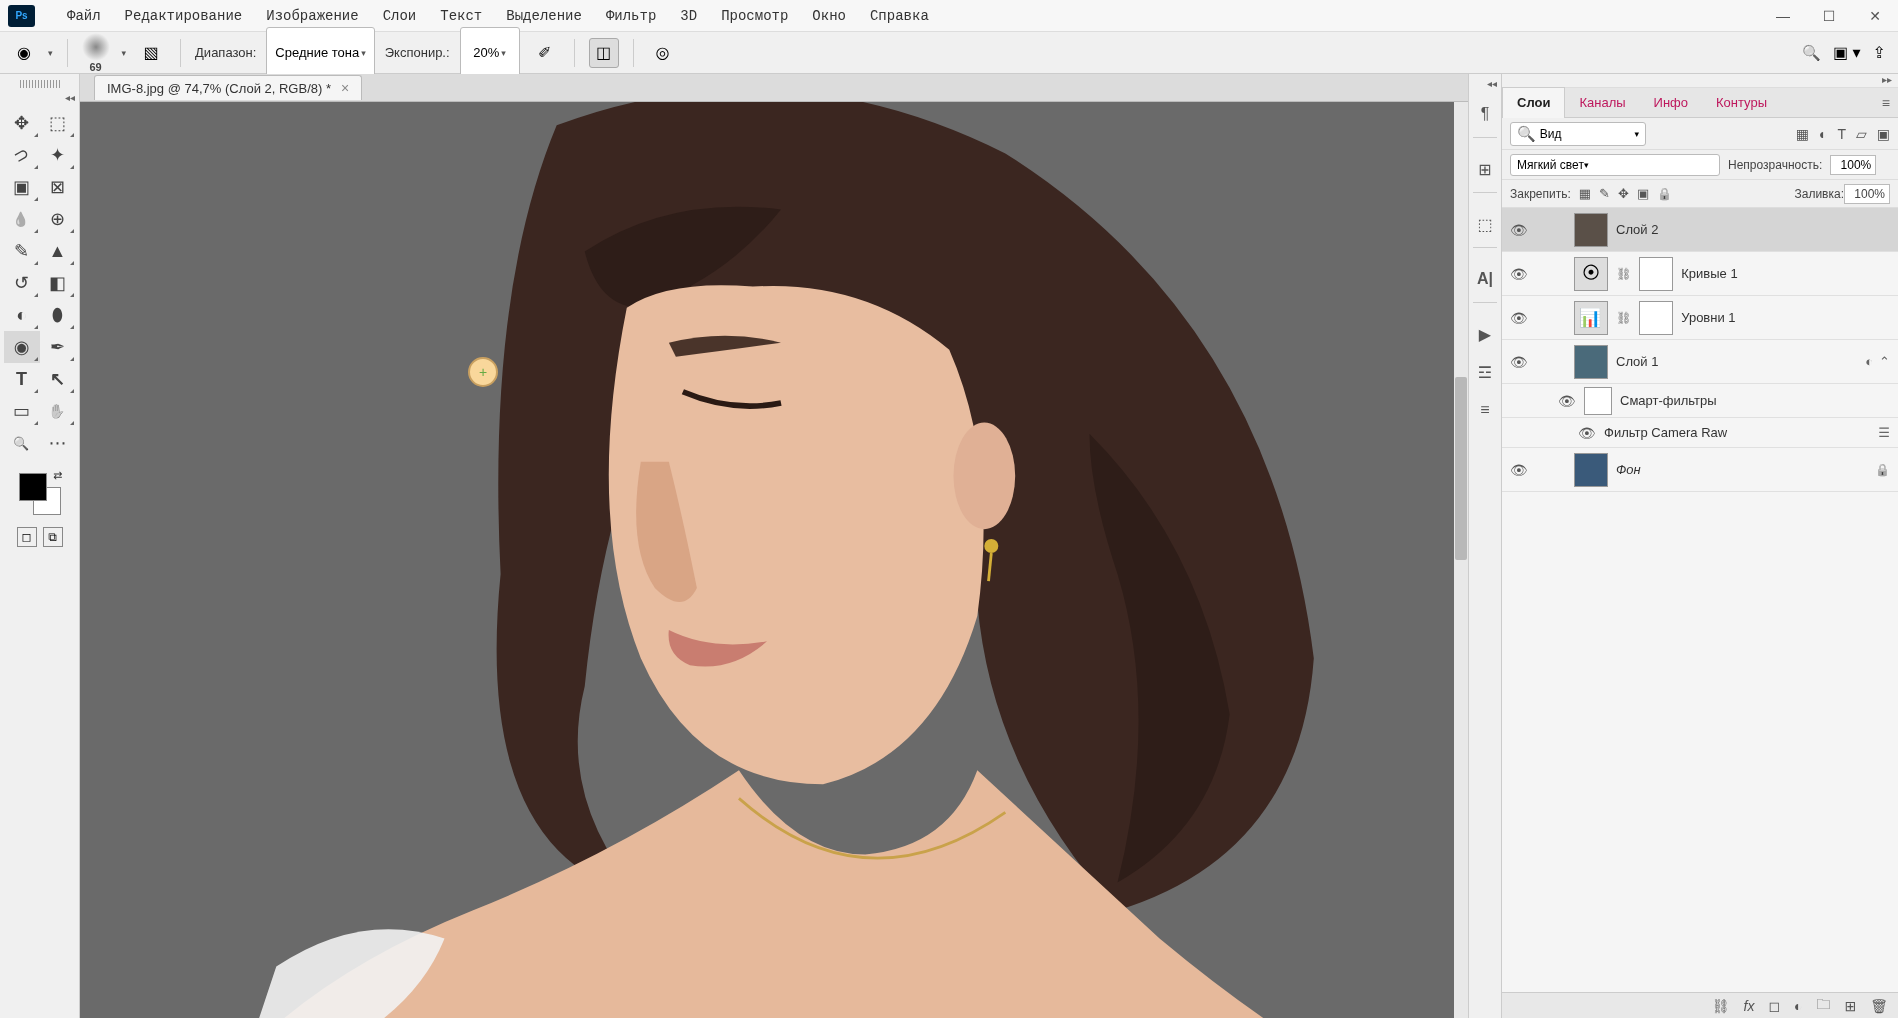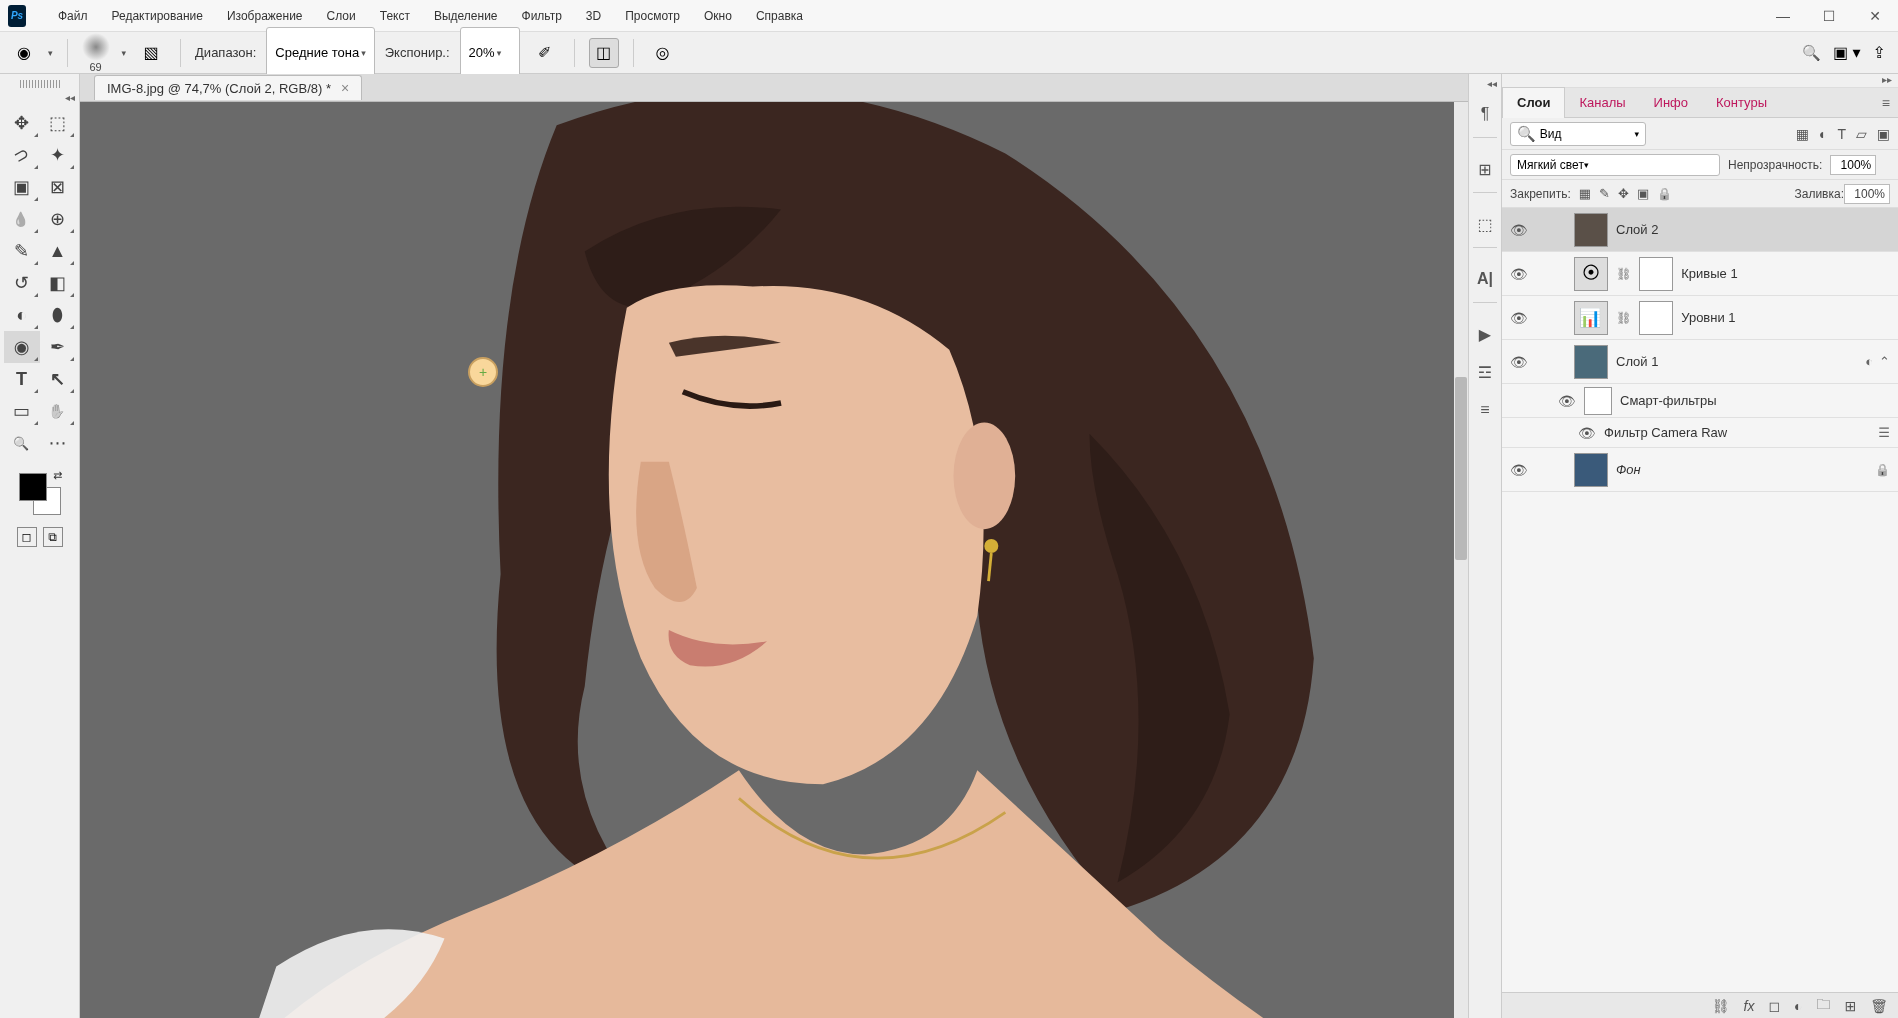--- a/index.html
+++ b/index.html
@@ -1,32 +1,32 @@
 <!DOCTYPE html>
 <html><head>
 <meta charset="utf-8">
 <style>
 * { margin: 0; padding: 0; box-sizing: border-box; font-family: "Segoe UI", Tahoma, sans-serif; user-select: none; }
 body { width: 1898px; height: 1018px; background: #f0f0f0; overflow: hidden; position: relative; }
 
 
 .menubar { height: 32px; background: #f7f7f7; display: flex; align-items: center; padding: 0 8px; border-bottom: 1px solid #ddd; }
-.menubar .logo { width: 18px; height: 22px; background: #001e36; color: #31a8ff; font-size: 10px; font-weight: bold; display: flex; align-items: center; justify-content: center; border-radius: 3px; margin-right: 20px; font-style: italic; }
-.menubar .menu-item { padding: 0 12px; font-size: 12px; color: #333; line-height: 32px; cursor: default; }
+.menubar .logo { width: 27px; height: 22px; background: #001e36; color: #31a8ff; font-size: 10px; font-weight: bold; display: flex; align-items: center; justify-content: center; border-radius: 3px; margin-right: 20px; }
+.menubar .menu-item { padding: 0 12px; font-size: 14px; color: #333; line-height: 32px; cursor: default; font-family: Liberation Mono, monospace; }
 .window-controls { position: absolute; right: 0; top: 0; display: flex; }
 .window-controls div { width: 46px; height: 32px; display: flex; align-items: center; justify-content: center; font-size: 14px; color: #555; }
 
 
 .optionsbar { height: 42px; background: #f0f0f0; display: flex; align-items: center; padding: 0 12px; border-bottom: 1px solid #ccc; gap: 10px; }
 .opt-tool-icon { width: 24px; height: 24px; display: flex; align-items: center; justify-content: center; }
 .opt-brush-preview { width: 28px; height: 28px; background: radial-gradient(circle, #888 0%, transparent 70%); border-radius: 50%; }
-.opt-brush-wrap { display: flex; flex-direction: column; align-items: center; font-size: 11px; color: #444; }
+.opt-brush-wrap { display: flex; flex-direction: column; align-items: center; font-size: 11px; color: #444; font-weight: bold; }
 .opt-dropdown-arrow { font-size: 9px; color: #555; margin-left: 2px; }
 .opt-label { font-size: 13px; color: #333; }
-.opt-select { background: #fff; border: 1px solid #bbb; border-radius: 3px; padding: 17px 8px; font-size: 13px; min-width: 100px; display: flex; align-items: center; justify-content: flex-start; }
+.opt-select { background: #fff; border: 1px solid #bbb; border-radius: 3px; padding: 17px 8px; font-size: 13px; min-width: 100px; display: flex; align-items: center; justify-content: center; }
 .opt-icon-btn { width: 30px; height: 30px; display: flex; align-items: center; justify-content: center; border-radius: 3px; }
 .opt-icon-btn.active { background: #ddd; border: 1px solid #aaa; }
 .opt-sep { width: 1px; height: 28px; background: #ccc; margin: 0 4px; }
 .optionsbar-right { margin-left: auto; display: flex; align-items: center; gap: 12px; }
 
 
 .main { display: flex; height: calc(100% - 74px); }
 .toolbox { width: 80px; background: #f0f0f0; border-right: 1px solid #ccc; padding-top: 6px; display: flex; flex-direction: column; align-items: center; }
 .toolbox-grip { width: 40px; height: 8px; background: repeating-linear-gradient(90deg, #999 0 1px, transparent 1px 3px); margin-bottom: 4px; }
 .toolbox-grid { display: grid; grid-template-columns: 36px 36px; gap: 0; }

